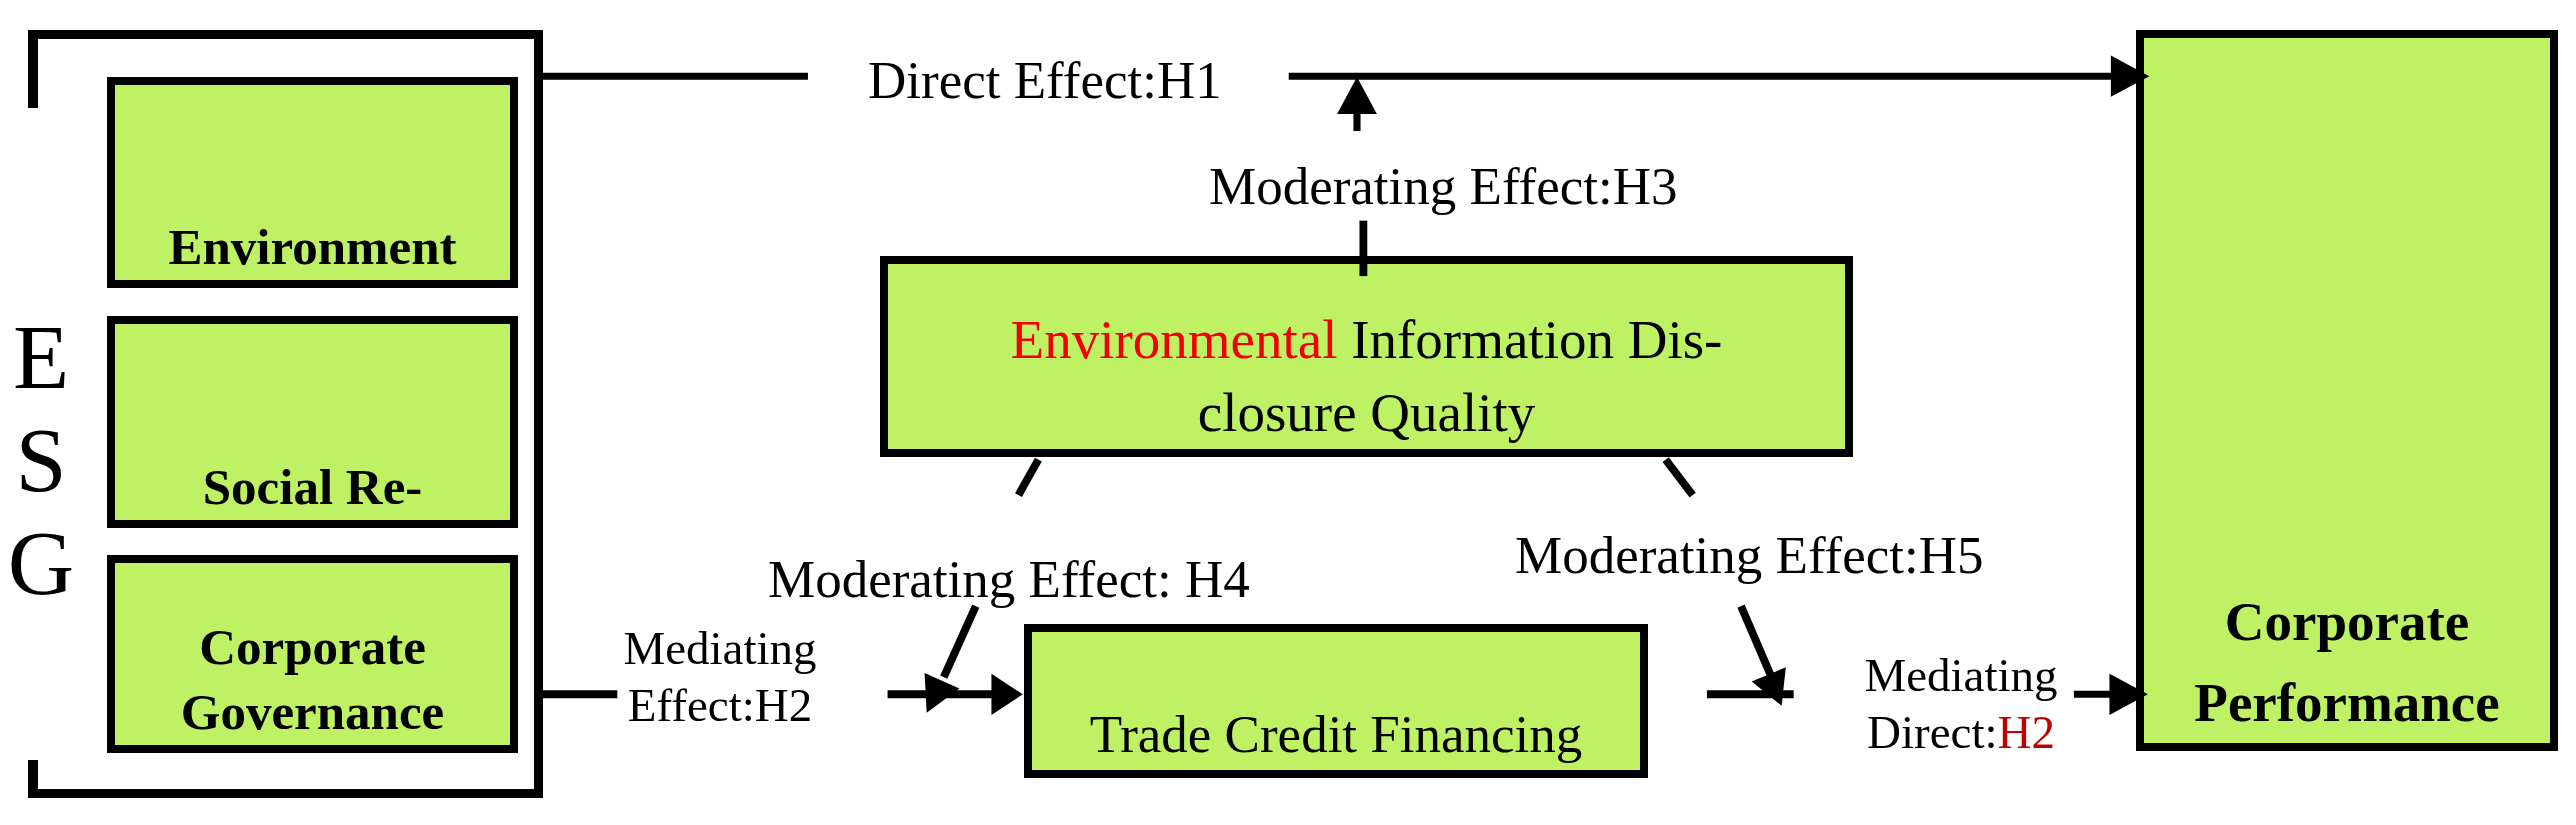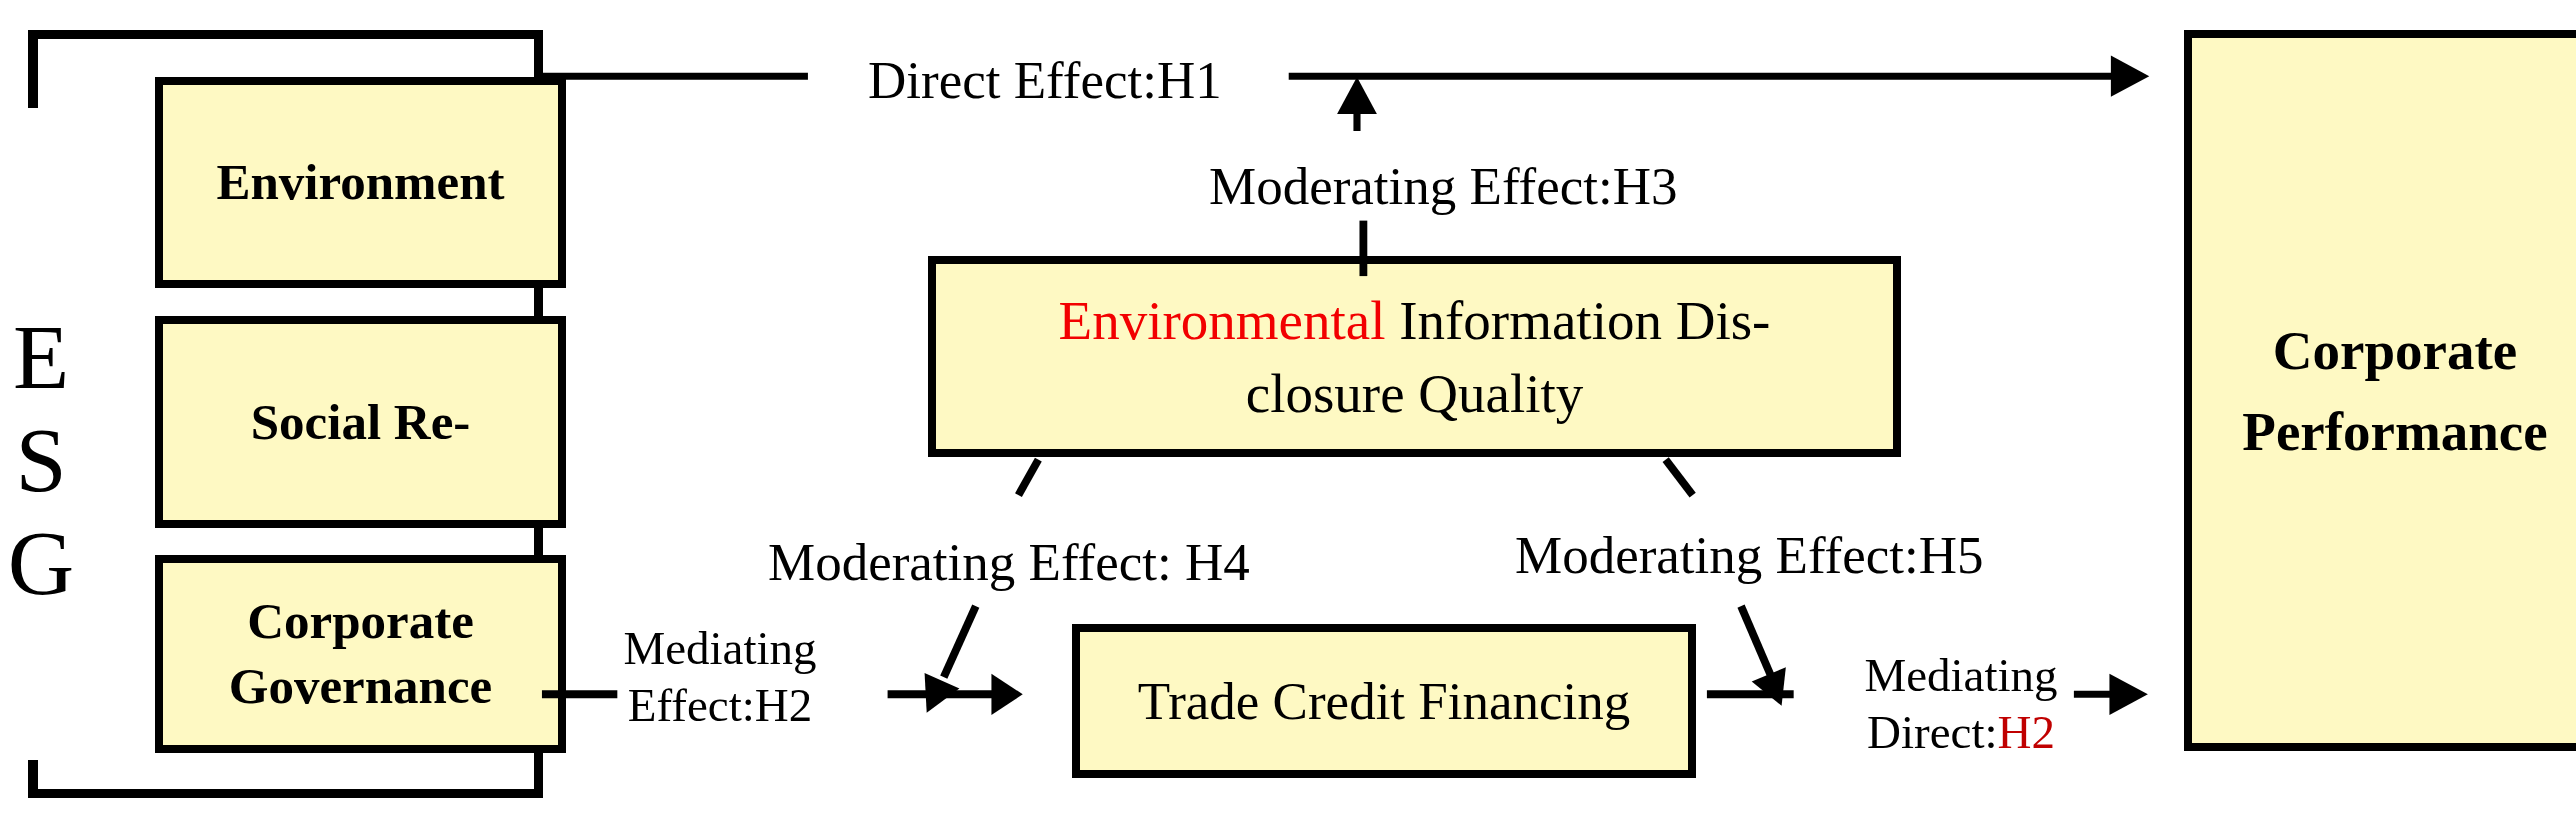--- a/index.html
+++ b/index.html
@@ -6,24 +6,23 @@
   #canvas{
     position:relative;
     width:2576px;height:826px;
     background:#ffffff;
     font-family:"Liberation Serif","DejaVu Serif",serif;
     color:#000;
     overflow:hidden;
   }
   .bar{position:absolute;background:#000;}
   .box{
-    position:absolute;background:#fef9c3;border:8.5px solid #000;box-sizing:border-box;
-    display:flex;flex-direction:column;align-items:center;justify-content:center;
+    position:absolute;background:#bef264;border:8.5px solid #000;box-sizing:border-box;
+    display:flex;flex-direction:column;align-items:center;justify-content:flex-end;
     text-align:center;
-    margin-left:48px;
   }
   .box-bold{font-weight:bold;}
   .lbl{position:absolute;text-align:left;white-space:nowrap;}
   .env-label,.soc-label,.gov-label{font-size:51px;line-height:65px;}
   .eidq-text{font-size:55px;line-height:73px;}
   .tcf-text{font-size:53px;line-height:71px;}
   .cp-text{font-size:55px;line-height:81px;}
   .effect-lbl{font-size:53px;line-height:78px;}
   .mediating-lbl{font-size:47px;line-height:57px;white-space:nowrap;text-align:center;position:absolute;}
   .esg-letter{position:absolute;left:7.1px;width:68px;font-size:92px;line-height:92px;text-align:center;}
@@ -66,21 +65,21 @@
     <div class="tcf-text">Trade Credit Financing</div>
   </div>
 
   <div class="box box-bold" style="left:2136px;top:30px;width:422px;height:721px;">
     <div class="cp-text">Corporate</div>
     <div class="cp-text">Performance</div>
   </div>
 
   <div class="lbl effect-lbl" style="left:868px;top:41px;width:405px;">Direct Effect:H1</div>
   <div class="lbl effect-lbl" style="left:1209px;top:147px;width:491px;">Moderating Effect:H3</div>
-  <div class="lbl effect-lbl" style="left:768px;top:523px;width:502px;">Moderating Effect: H4</div>
+  <div class="lbl effect-lbl" style="left:768px;top:540px;width:502px;">Moderating Effect: H4</div>
   <div class="lbl effect-lbl" style="left:1515px;top:516px;width:501px;">Moderating Effect:H5</div>
 
   <div class="mediating-lbl" style="left:601px;top:620px;width:238px;">
     <div>Mediating</div>
     <div>Effect:H2</div>
   </div>
 
   <div class="mediating-lbl" style="left:1842px;top:647px;width:238px;">
     <div>Mediating</div>
     <div>

